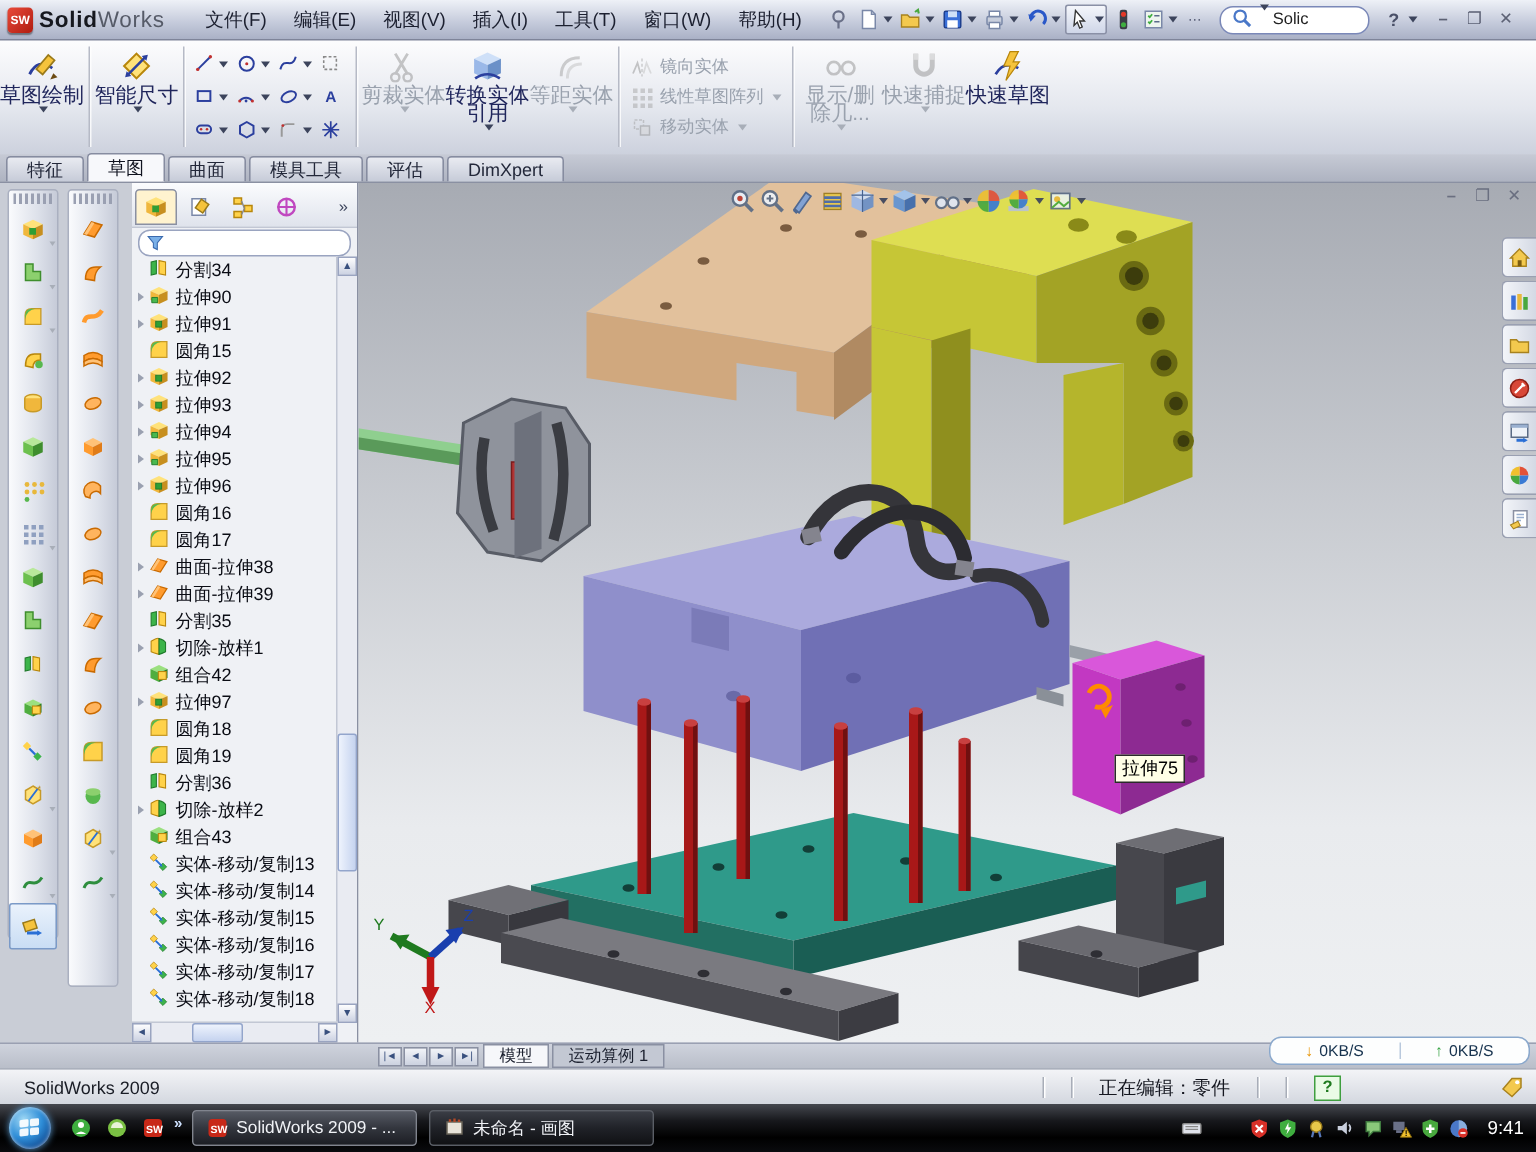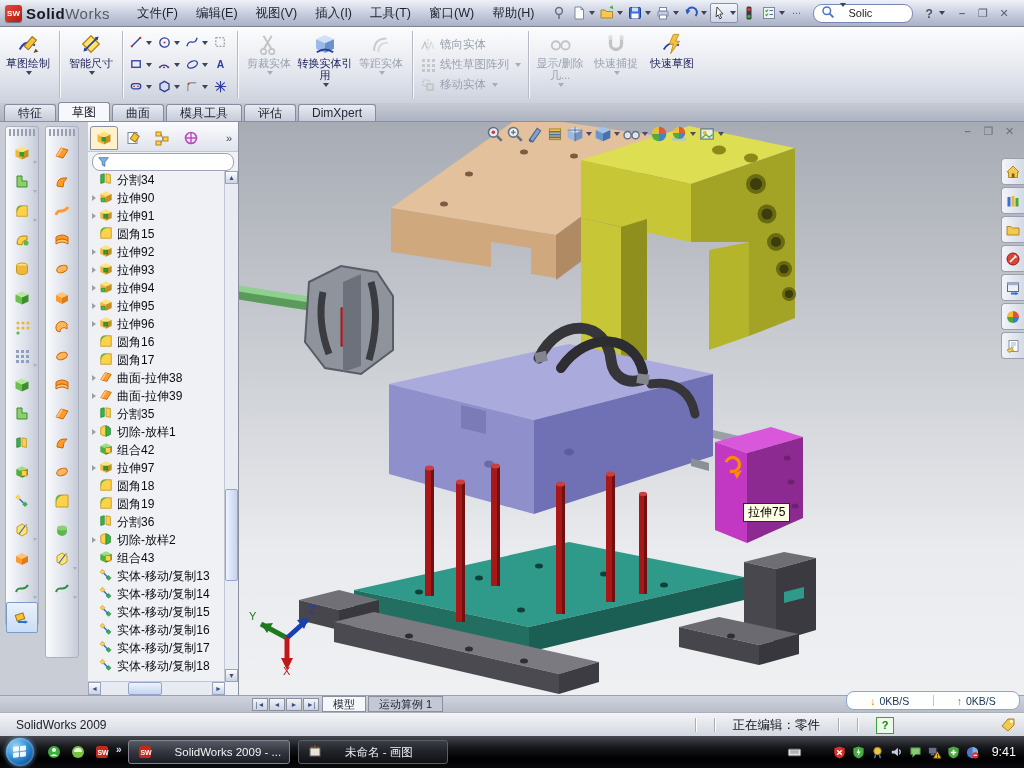--- a/index.html
+++ b/index.html
@@ -27,21 +27,21 @@
     border-radius:9px;height:17px;padding:0 8px 0 4px;margin:0 6px;width:86px;}
   #search-pill span{color:#222;font-size:11px;margin-left:2px;}
   .winbtn{width:17px;height:15px;margin:0 2px;color:#5c6174;font-size:11px;line-height:14px;
     text-align:center;font-weight:bold;}
   
   #commandbar{left:0;top:26px;width:1024px;height:77px;
     background:linear-gradient(#fdfdfe,#e4e7ee 60%,#ccd1dd);display:flex;align-items:stretch;z-index:30;}
   .vsep{width:1px;background:#b6bac6;box-shadow:1px 0 0 rgba(255,255,255,.8);margin:5px 3px;}
   .big-btn{width:56px;display:flex;flex-direction:column;align-items:center;justify-content:flex-start;
     padding-top:5px;border-radius:3px;margin:2px 0;}
-  .big-btn .bb-label{font-size:11px;line-height:12px;text-align:center;color:#20265c;margin-top:2px;
+  .big-btn .bb-label{font-size:14px;line-height:12px;text-align:center;color:#20265c;margin-top:2px;
     white-space:pre-wrap;}
   .big-btn.disabled .bb-label{color:#9aa2ae;}
   .big-btn.disabled svg{filter:grayscale(1);opacity:.45;}
   .big-btn .caret{margin-top:2px;}
   .sk-grid{display:flex;flex-direction:column;justify-content:center;padding:2px 2px;}
   .sk-row{display:flex;align-items:center;height:22px;}
   .sk-cell{display:flex;align-items:center;margin-right:3px;padding:1px;border-radius:2px;}
   .stack{display:flex;flex-direction:column;justify-content:center;}
   .stack-row{display:flex;align-items:center;height:20px;padding:0 4px;border-radius:2px;}
   .stack-row .st-label{font-size:11.5px;margin-left:4px;color:#20265c;white-space:nowrap;}
@@ -139,21 +139,21 @@
   #taskbar{left:0;top:736px;width:1024px;height:32px;
     background:linear-gradient(#45484f,#17181c 35%,#000 70%,#0a0b0e);display:flex;align-items:center;z-index:70;}
   #start-orb{width:28px;height:28px;border-radius:50%;margin:0 8px 0 6px;position:relative;
     background:radial-gradient(circle at 35% 30%,#9fd8f5,#2f8ed8 45%,#0a3e86 85%);
     box-shadow:0 0 5px rgba(110,190,255,.8),inset 0 0 3px rgba(255,255,255,.7);}
   #start-orb .flag{position:absolute;left:7px;top:8px;width:14px;height:12px;
     display:grid;grid-template-columns:6px 6px;grid-template-rows:5px 5px;gap:1px;transform:skewY(-6deg);}
   #start-orb .flag i{background:rgba(255,255,255,.92);border-radius:1px;}
   .ql-icon{width:18px;height:18px;margin:0 3px;display:flex;align-items:center;justify-content:center;}
   #ql-overflow{color:#cfe2ff;font-size:10px;margin:0 6px 6px 2px;font-weight:bold;}
-  .task-btn{height:24px;display:flex;align-items:center;gap:22px;margin-right:8px;padding:0 8px;
+  .task-btn{height:24px;display:flex;align-items:center;gap:5px;margin-right:8px;padding:0 8px;
     border:1px solid #5a5e66;border-radius:3px;min-width:150px;box-sizing:border-box;
     background:linear-gradient(#3a3d45,#202228 50%,#101114);color:#f0f2f6;font-size:11.5px;white-space:nowrap;}
   .task-btn.active{background:linear-gradient(#565a64,#33363e 50%,#1c1e24);border-color:#80848e;}
   #tray{margin-left:auto;display:flex;align-items:center;gap:4px;padding-right:8px;}
   #tray .tray-ic{width:15px;height:15px;display:flex;align-items:center;justify-content:center;}
   #kbd-ic{margin-right:26px;}
   #clock{color:#fff;font-size:12.5px;margin-left:8px;text-shadow:0 1px 2px #000;}
 </style>
 </head>
 <body>

